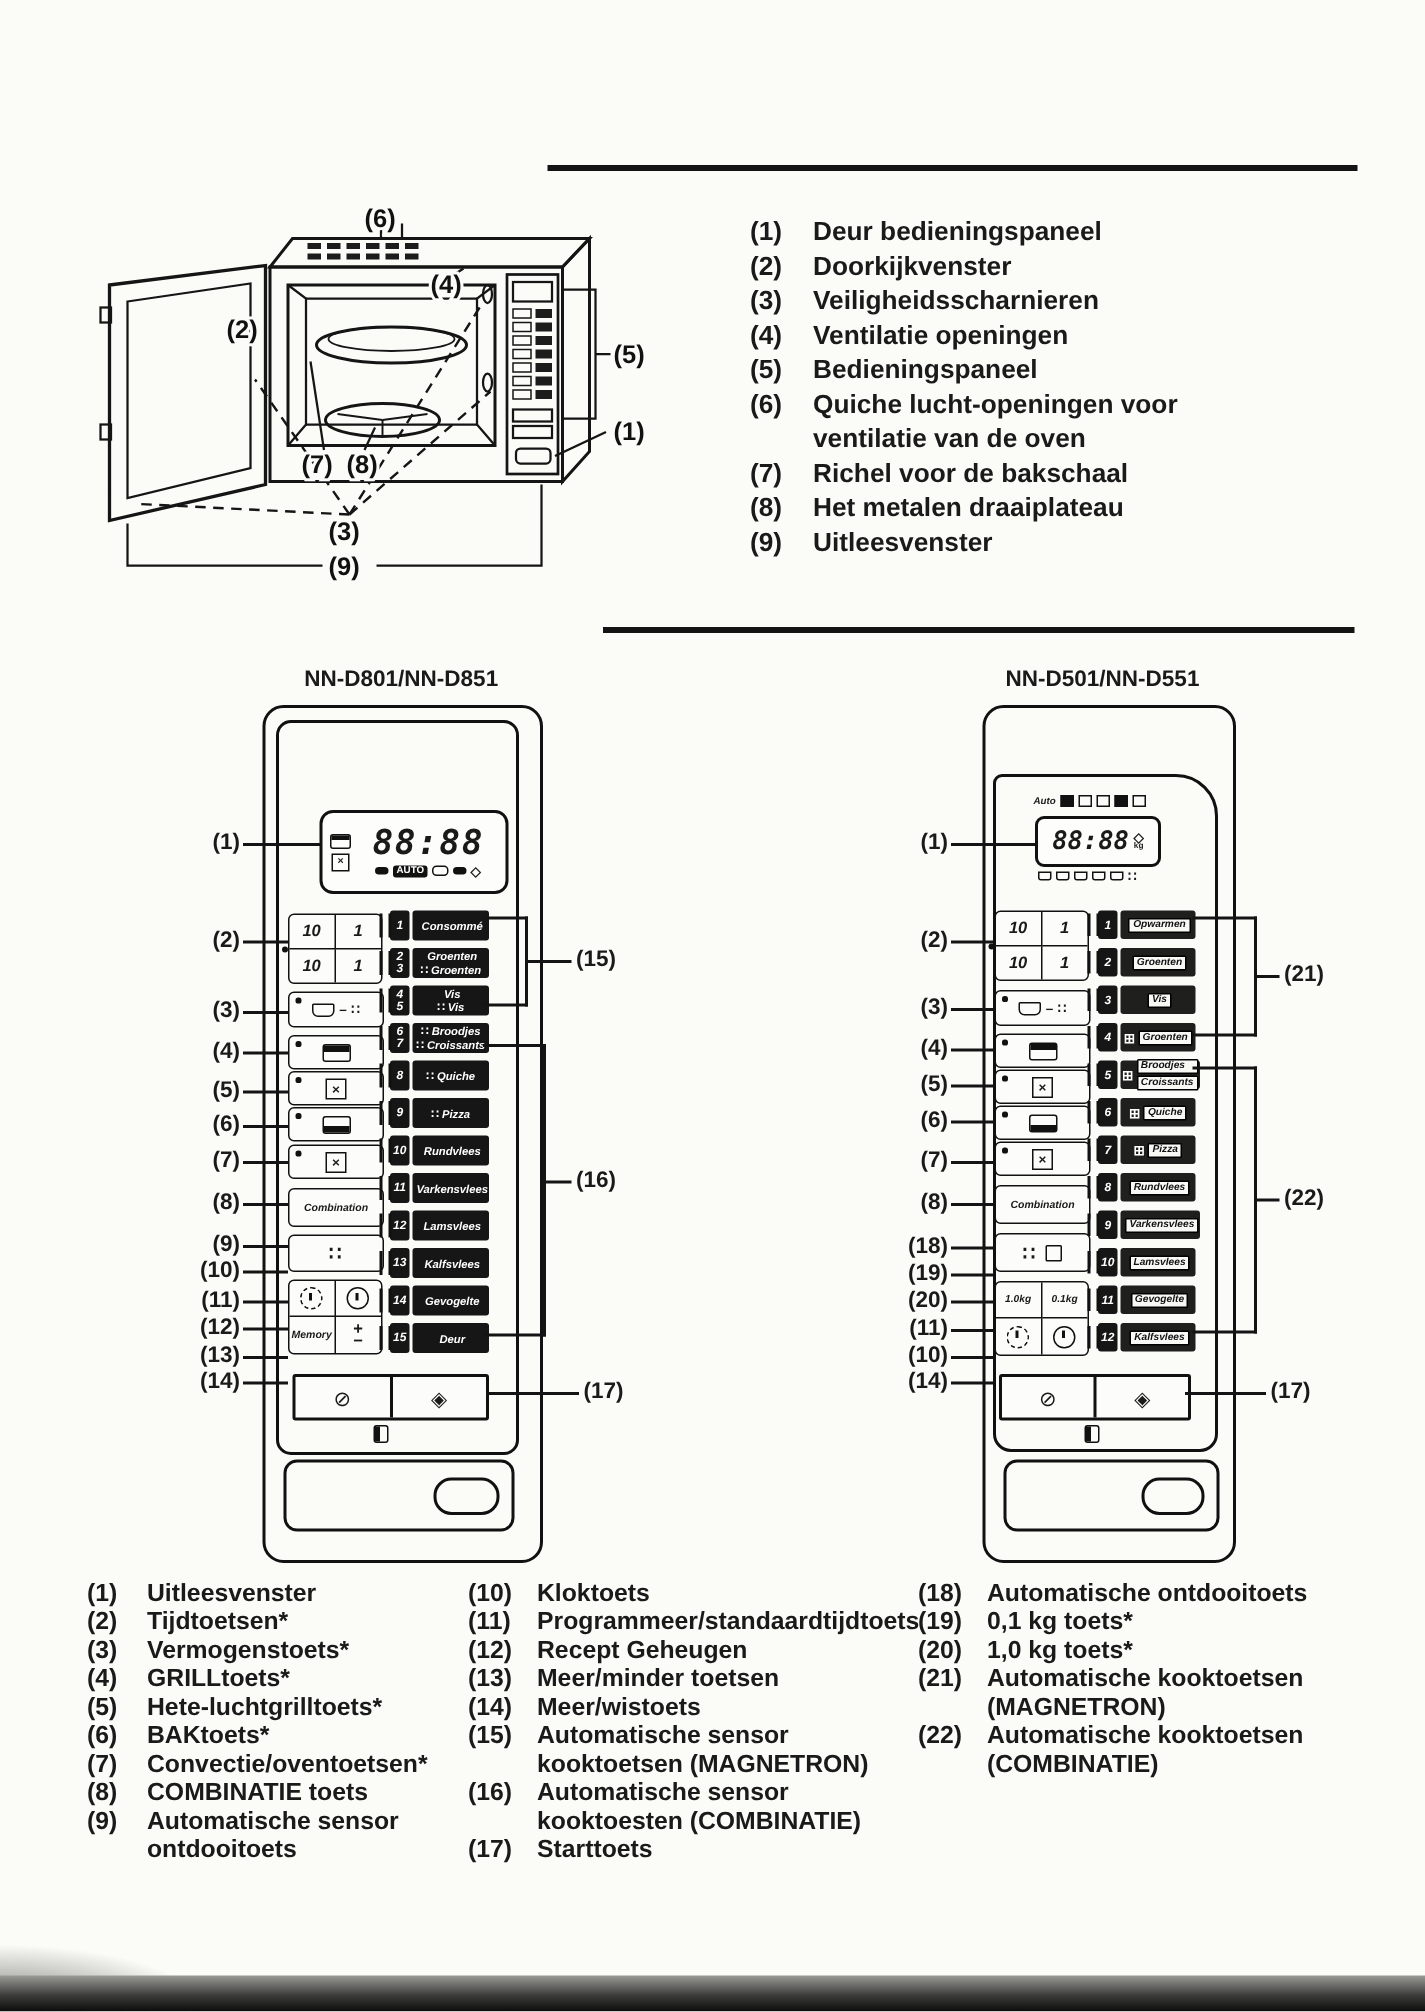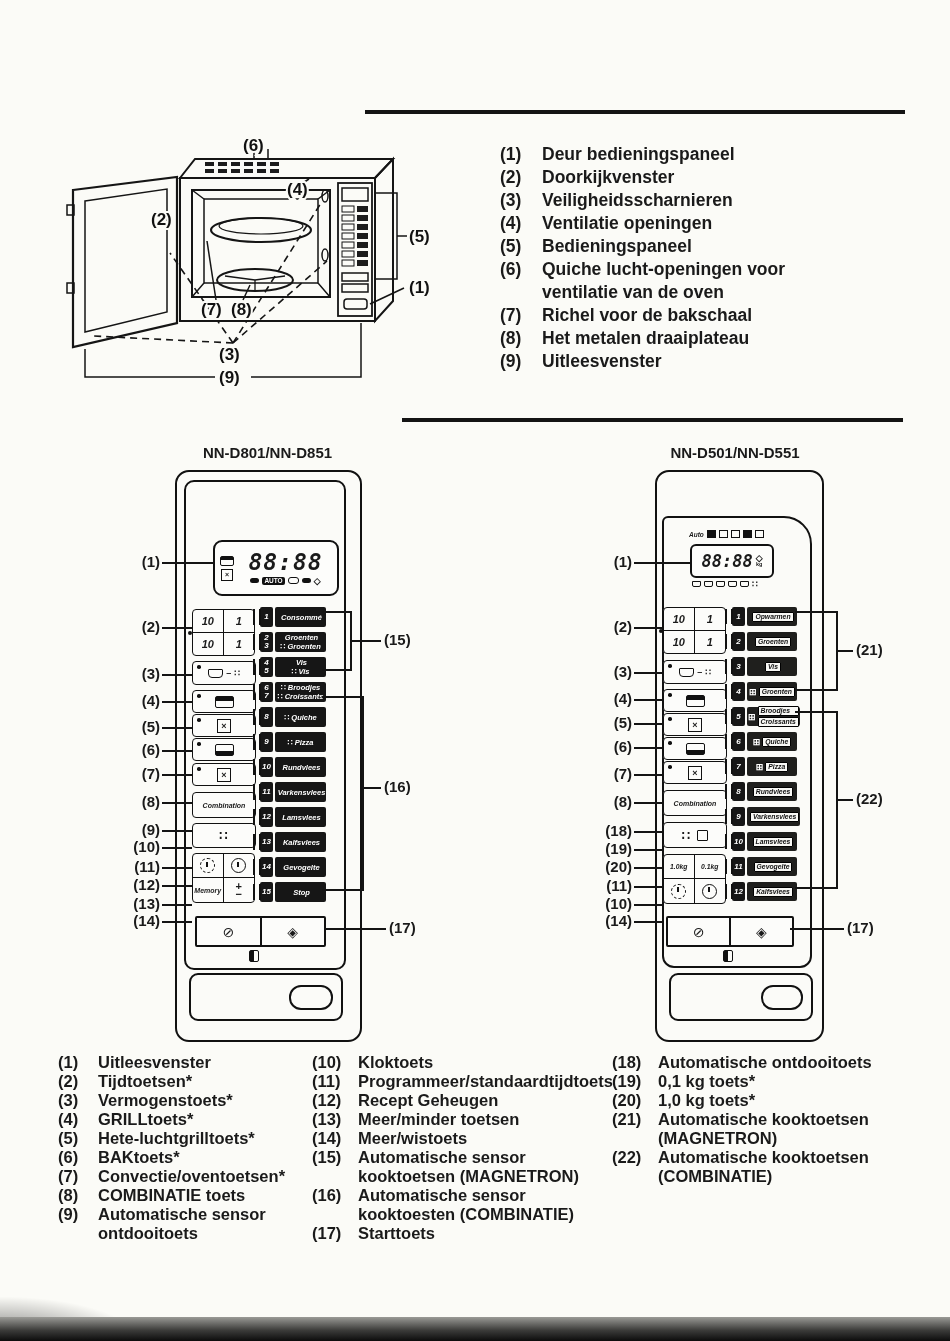--- a/index.html
+++ b/index.html
@@ -495,21 +495,21 @@
               <span class="fd"></span>
               <span class="ft"></span>
             </span>
           </span>
         </div>
         <div class="fbtn">
           <span class="fnum">15</span>
           <span class="fbody">
             <span class="frow">
               <span class="fd"></span>
-              <span class="ft">Stop</span>
+              <span class="ft">Deur</span>
             </span>
             <span class="frow">
               <span class="fd"></span>
               <span class="ft"></span>
             </span>
           </span>
         </div>
       </div>
   </div>
 

